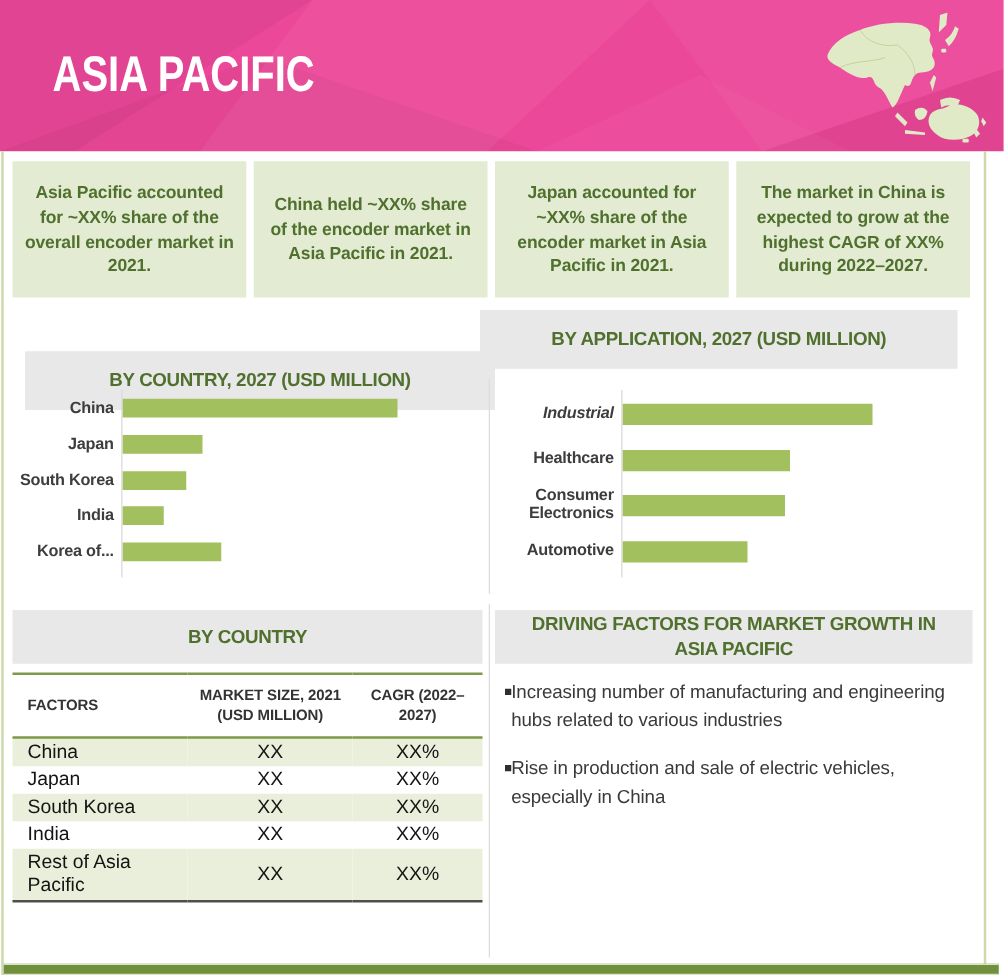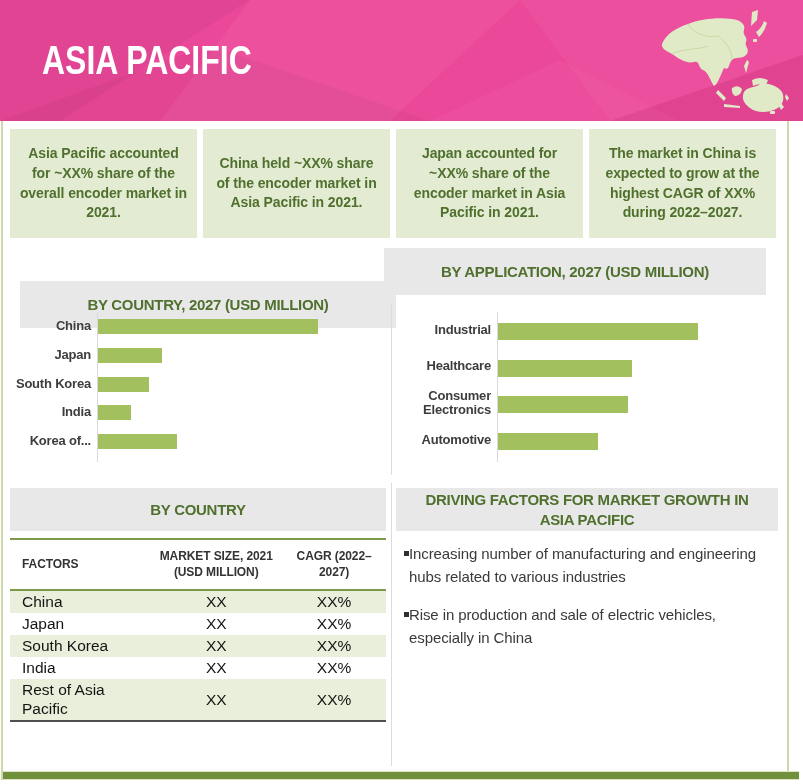--- a/index.html
+++ b/index.html
@@ -154,21 +154,21 @@
     <div class="cbar" style="left: 88px; top: 35.8px; height: 15px; width: 64px; background: rgb(163, 192, 94);"></div>
     <div class="clabel" style="top: 57.6px; height: 28.8px; width: 81px;">South Korea</div>
     <div class="cbar" style="left: 88px; top: 64.6px; height: 15px; width: 51px; background: rgb(163, 192, 94);"></div>
     <div class="clabel" style="top: 86.4px; height: 28.8px; width: 81px;">India</div>
     <div class="cbar" style="left: 88px; top: 93.4px; height: 15px; width: 33px; background: rgb(163, 192, 94);"></div>
     <div class="clabel" style="top: 115.2px; height: 28.8px; width: 81px;">Korea of...</div>
     <div class="cbar" style="left: 88px; top: 122.2px; height: 15px; width: 79px; background: rgb(163, 192, 94);"></div>
     <div class="caxis" style="left: 87px;"></div>
   </div>
 <div class="chart" id="chart-application">
-    <div class="clabel" style="top: 0px; height: 36.6px; width: 93px;">Industrial</div>
+    <div class="clabel" style="top: 0px; height: 36.6px; width: 93px; font-style: italic;">Industrial</div>
     <div class="cbar" style="left: 100px; top: 11px; height: 17px; width: 200px; background: rgb(163, 192, 94);"></div>
     <div class="clabel" style="top: 36.6px; height: 36.6px; width: 93px;">Healthcare</div>
     <div class="cbar" style="left: 100px; top: 47.6px; height: 17px; width: 134px; background: rgb(163, 192, 94);"></div>
     <div class="clabel" style="top: 73.2px; height: 36.6px; width: 93px;">Consumer Electronics</div>
     <div class="cbar" style="left: 100px; top: 84.2px; height: 17px; width: 130px; background: rgb(163, 192, 94);"></div>
     <div class="clabel" style="top: 109.8px; height: 36.6px; width: 93px;">Automotive</div>
     <div class="cbar" style="left: 100px; top: 120.8px; height: 17px; width: 100px; background: rgb(163, 192, 94);"></div>
     <div class="caxis" style="left: 99px;"></div>
   </div>
 

